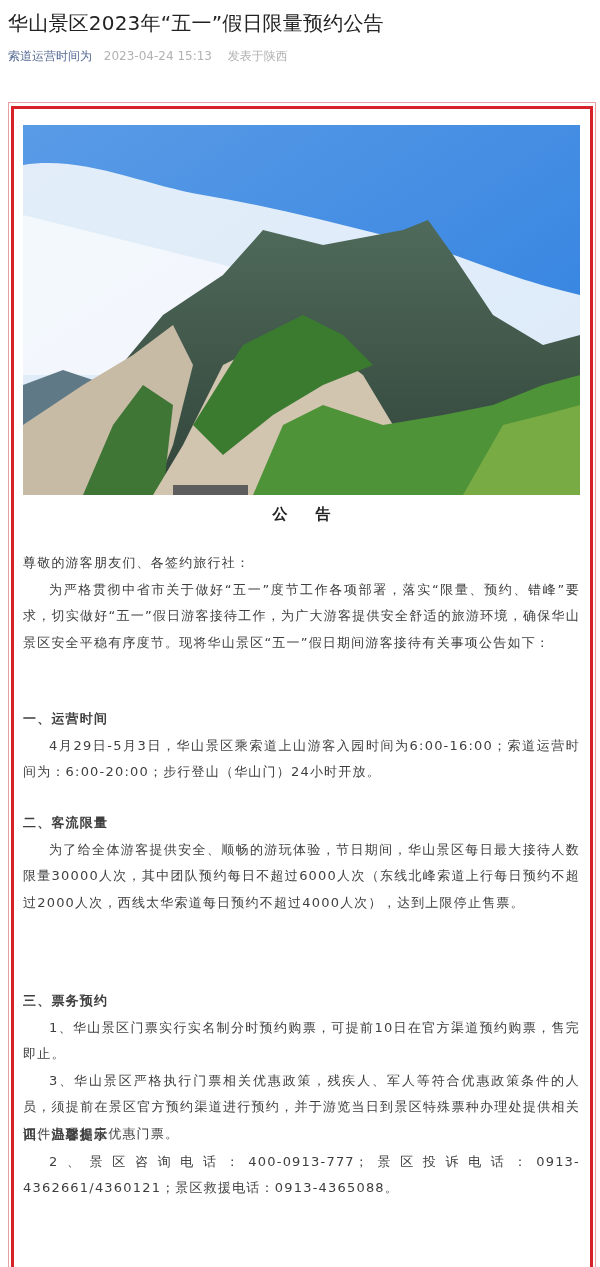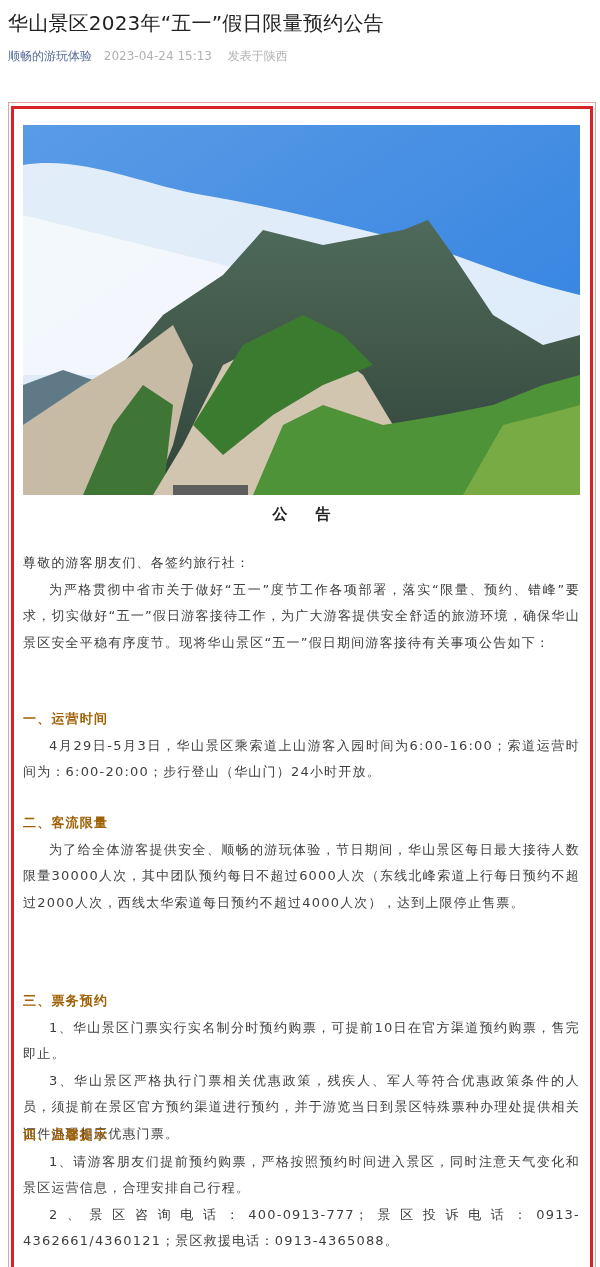--- a/index.html
+++ b/index.html
@@ -37,29 +37,29 @@
     padding-left: 28px;
     font-family: Liberation Mono, monospace;
   }
 
   .body-text {
     position: absolute; left: 23px; width: 557px; font-size: 13px; line-height: 26.5px;
     color: #3e3e3e; letter-spacing: 1.2px; text-align: justify;
   }
   .body-text p { margin: 0; }
   .indent { text-indent: 2em; }
-  .section-head { font-weight: bold; color: #a16207; }
+  .section-head { font-weight: bold; color: #404040; }
 </style>
 </head>
 <body>
 
 <h1 class="title">华山景区2023年“五一”假日限量预约公告</h1>
 
 <div class="meta">
-  <span class="author">顺畅的游玩体验</span>
+  <span class="author">索道运营时间为</span>
   <span class="date">2023-04-24 15:13</span>
   <span class="loc">发表于陕西</span>
 </div>
 
 <div class="frame-outer"></div>
 <div class="frame-inner"></div>
 
 <div class="photo">
   <svg viewBox="0 0 557 370" preserveAspectRatio="none">
     <defs>
@@ -105,15 +105,14 @@
 </div>
 
 <div class="body-text" style="top:940px;margin-top:48px;">
   <p class="section-head">三、票务预约</p>
   <p class="indent">1、华山景区门票实行实名制分时预约购票，可提前10日在官方渠道预约购票，售完即止。</p>
   <p class="indent">3、华山景区严格执行门票相关优惠政策，残疾人、军人等符合优惠政策条件的人员，须提前在景区官方预约渠道进行预约，并于游览当日到景区特殊票种办理处提供相关证件办理相应优惠门票。</p>
 </div>
 
 <div class="body-text" style="top:1122px;">
   <p class="section-head">四、温馨提示</p>
-  <p class="indent">1、请游客朋友们提前预约购票，严格按照预约时间进入景区，同时注意天气变化和景区运营信息，合理安排自己行程。</p>
   <p class="indent">2、景区咨询电话：400-0913-777；景区投诉电话：0913-4362661/4360121；景区救援电话：0913-4365088。</p>
 </div>
 
 </body></html>

